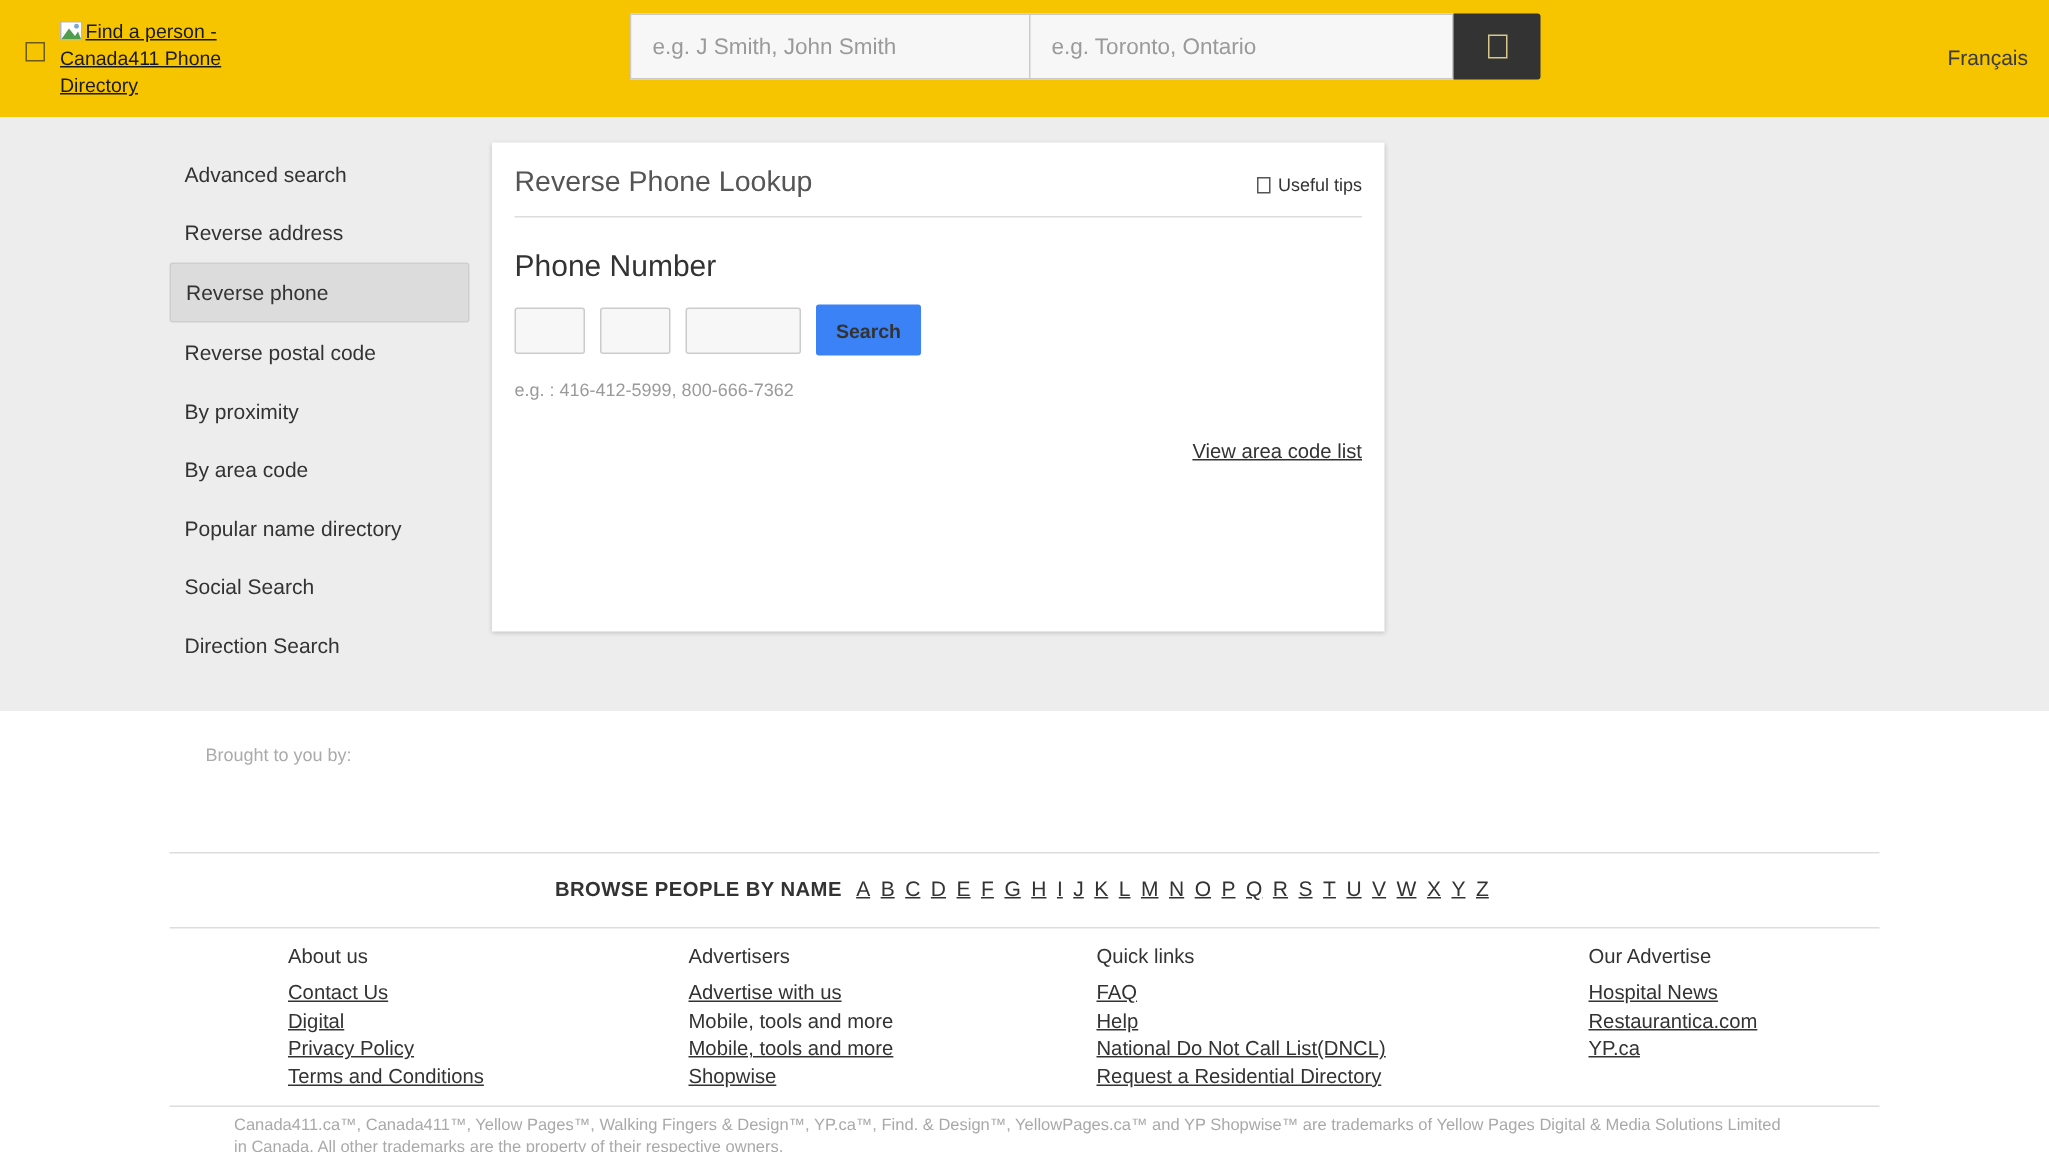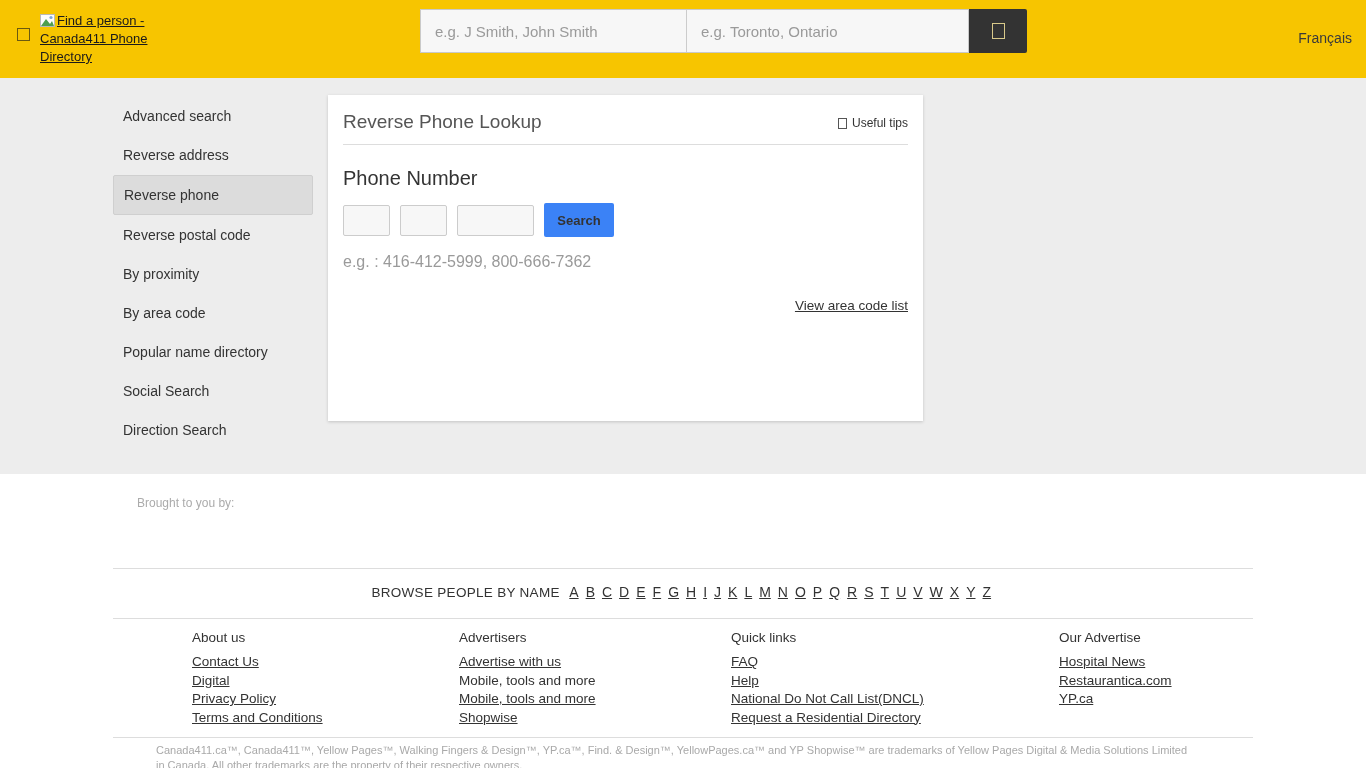--- a/index.html
+++ b/index.html
@@ -37,30 +37,30 @@
   .useful-tips { font-size:12px; color:#333; cursor:pointer; display:flex; align-items:center; gap:5px; padding-bottom:3px; }
   .useful-tips .glyph-box { width:9px; height:11px; border:1px solid #555; display:inline-block; }
   .card-body { padding:22px 15px 0 15px; }
   .phone-label { font-size:20px; color:#333; margin-bottom:13px; }
   .phone-row { display:flex; align-items:center; }
   .phone-row input { height:31px; background:#f7f7f7; border:1px solid #cccccc; border-radius:2px; margin-right:10px; padding:0 6px; font-size:14px; font-family:"Liberation Sans", sans-serif; outline:none; }
   .in-npa { width:47px; }
   .in-nxx { width:47px; }
   .in-num { width:77px; }
   .search-btn { width:70px; height:34px; background:#3b82f6; border:none; border-radius:2px; font-size:13px; font-weight:bold; color:#333; cursor:pointer; font-family:"Liberation Sans", sans-serif; }
-  .example { margin-top:16px; font-size:16px; color:#9a9a9a; }
+  .example { margin-top:16px; font-size:12px; color:#9a9a9a; }
   .area-link-row { margin-top:25px; text-align:right; }
   .area-link { font-size:13.5px; color:#333; text-decoration:underline; cursor:pointer; }
 
   
   .brought { position:absolute; left:137px; top:496px; font-size:12px; color:#ababab; }
   .rule { position:absolute; left:113px; width:1140px; height:1px; background:#dddddd; }
   .rule-1 { top:568px; } .rule-2 { top:618px; } .rule-3 { top:737px; }
   .browse-row { position:absolute; left:113px; top:584px; width:1140px; text-align:center; font-size:13.5px; }
-  .browse-label { font-weight:normal; color:#333; letter-spacing:0.3px; margin-right:6px; }
+  .browse-label { font-weight:bold; color:#333; letter-spacing:0.3px; margin-right:6px; }
   .letter-link { color:#333; text-decoration:underline; cursor:pointer; margin:0 3.5px; font-size:14px; }
 
   
   .fcol { position:absolute; top:630px; font-size:13.5px; }
   .fcol-1 { left:192px; } .fcol-2 { left:459px; } .fcol-3 { left:731px; } .fcol-4 { left:1059px; }
   .fcol-title { color:#333; margin-bottom:8px; }
   .fcol-item { color:#333; line-height:18.5px; display:block; }
   .fcol-item.link { text-decoration:underline; cursor:pointer; }
   .fcol-item.plain { text-decoration:none; cursor:default; }
 

